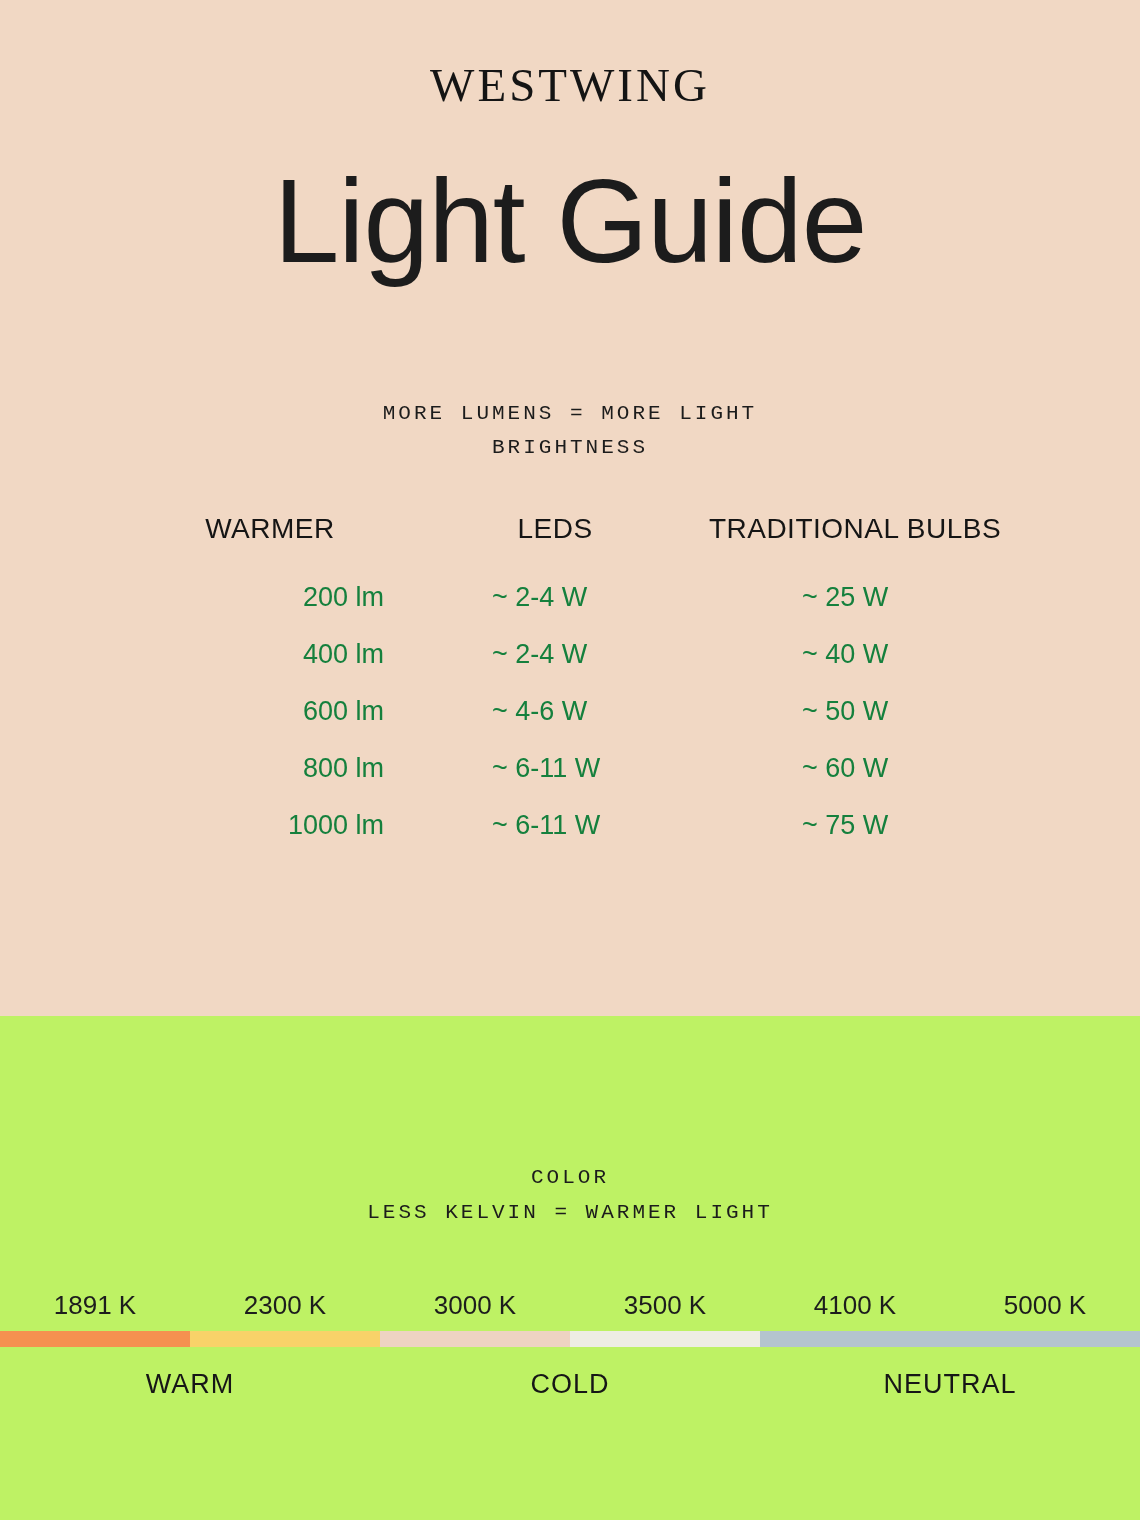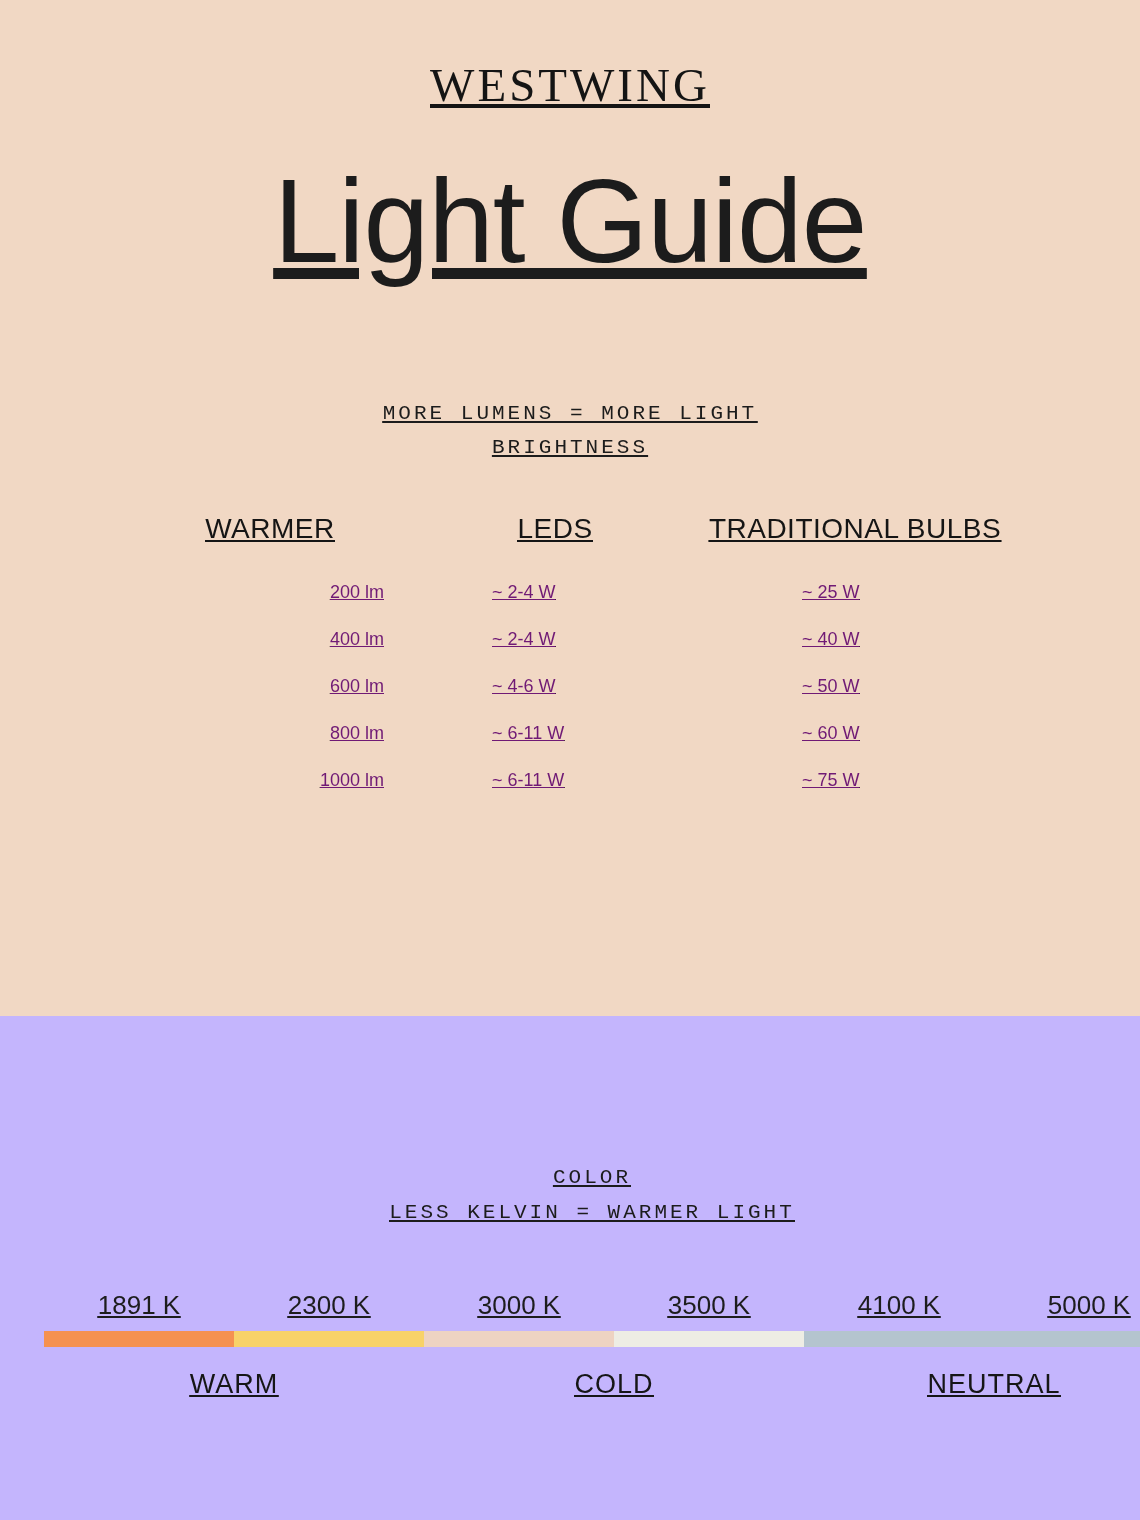--- a/index.html
+++ b/index.html
@@ -1,15 +1,15 @@
 <!DOCTYPE html>
 <html><head>
 <meta charset="utf-8">
 <style>
-  * { box-sizing: border-box; text-decoration: underline; }
+  * { box-sizing: border-box; }
   html, body { margin: 0; padding: 0; }
   body {
     width: 1140px;
     height: 1520px;
     font-family: "Liberation Sans", sans-serif;
     background: #ffffff;
     color: #1b1b1b;
     overflow: hidden;
   }
 
@@ -66,24 +66,24 @@
     border-collapse: collapse;
   }
   .lumens-table th {
     font-size: 28px;
     font-weight: 400;
     letter-spacing: 0.5px;
     padding-bottom: 24px;
     color: #151515;
   }
   .lumens-table td {
-    font-size: 18px;
+    font-size: 27px;
     font-weight: 400;
     padding: 13px 0;
-    color: #701a75;
+    color: #15803d;
   }
   .col-lumens { width: 300px; text-align: center; }
   .col-leds { width: 270px; text-align: center; }
   .col-bulbs { width: 330px; text-align: center; }
 
   .cell-right { text-align: right; padding-right: 36px !important; }
   .cell-leds { text-align: left; padding-left: 72px !important; }
   .cell-bulbs { text-align: left; padding-left: 112px !important; }
 
   
@@ -178,21 +178,21 @@
         </tr>
         <tr>
           <td class="cell-right">1000 lm</td>
           <td class="cell-leds">~ 6-11 W</td>
           <td class="cell-bulbs">~ 75 W</td>
         </tr>
       </tbody>
     </table>
   </div>
 
-  <div class="bottom-section" style="background: #c4b5fd; padding-left: 44px;">
+  <div class="bottom-section" style="background: #bef264;">
 
     <div class="section-caption color-caption">
       <div>COLOR</div>
       <div>LESS KELVIN = WARMER LIGHT</div>
     </div>
 
     <div class="kelvin-row">
       <div class="kelvin-label">1891 K</div>
       <div class="kelvin-label">2300 K</div>
       <div class="kelvin-label">3000 K</div>

